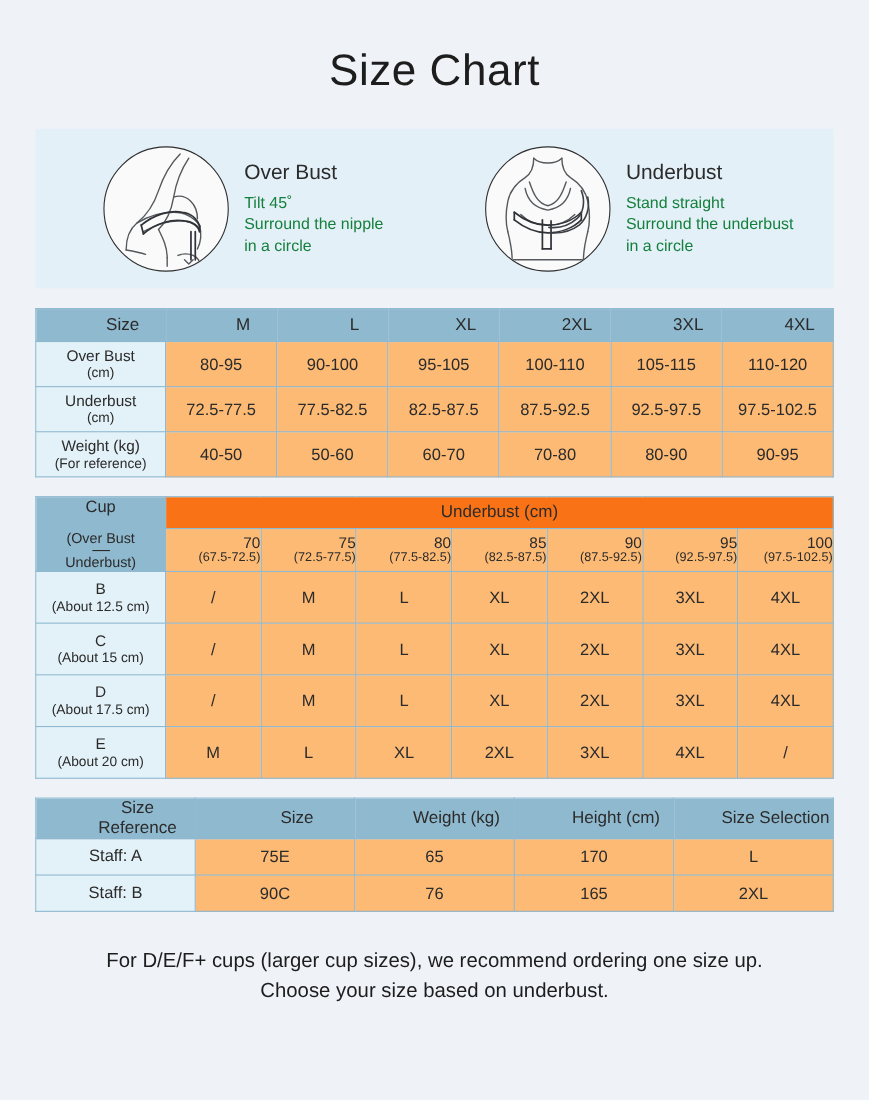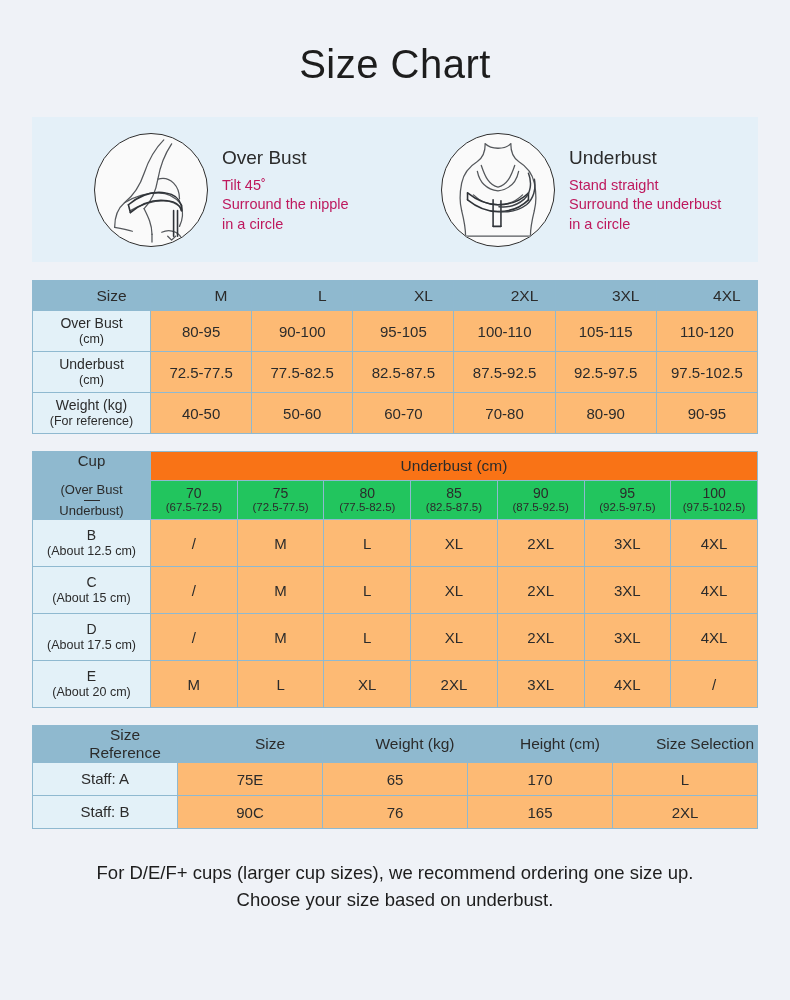--- a/index.html
+++ b/index.html
@@ -61,21 +61,21 @@
   .guide-text { padding-top: 2px; }
   .guide-head {
     font-size: 19px;
     font-weight: 400;
     color: #2b2b2b;
     margin-bottom: 7px;
   }
   .guide-line {
     font-size: 14.5px;
     line-height: 1.32;
-    color: #be185d;
+    color: #15803d;
     white-space: nowrap;
   }
 
   
   table {
     width: 100%;
     border-collapse: collapse;
     table-layout: fixed;
     margin-bottom: 17px;
     background: #fff;
@@ -106,24 +106,25 @@
 
   
   .t1 td:first-child { width: 118px; }
   .t1 .cell { height: 41px; }
   .t1 .rowhdr { height: 41px; }
 
   
   .t2 .cupcol { width: 118px; }
   .t2 .grouphdr { background: #f97316; font-size: 15.5px; height: 29px; }
   .t2 .subhdr {
-    background: #22c55e;
+    background: #fdba74;
     font-size: 14px;
     height: 39px;
     line-height: 1.15;
+    text-align: right;
   }
   .t2 .subhdr .rng { font-size: 11.5px; display: block; }
   .t2 .cupcell {
     background: #e3f1f8;
     font-size: 14px;
     height: 47px;
     line-height: 1.18;
   }
   .t2 .cupcell .cs { font-size: 12.5px; display: block; }
   .t2 .cell { height: 47px; font-size: 15px; }

